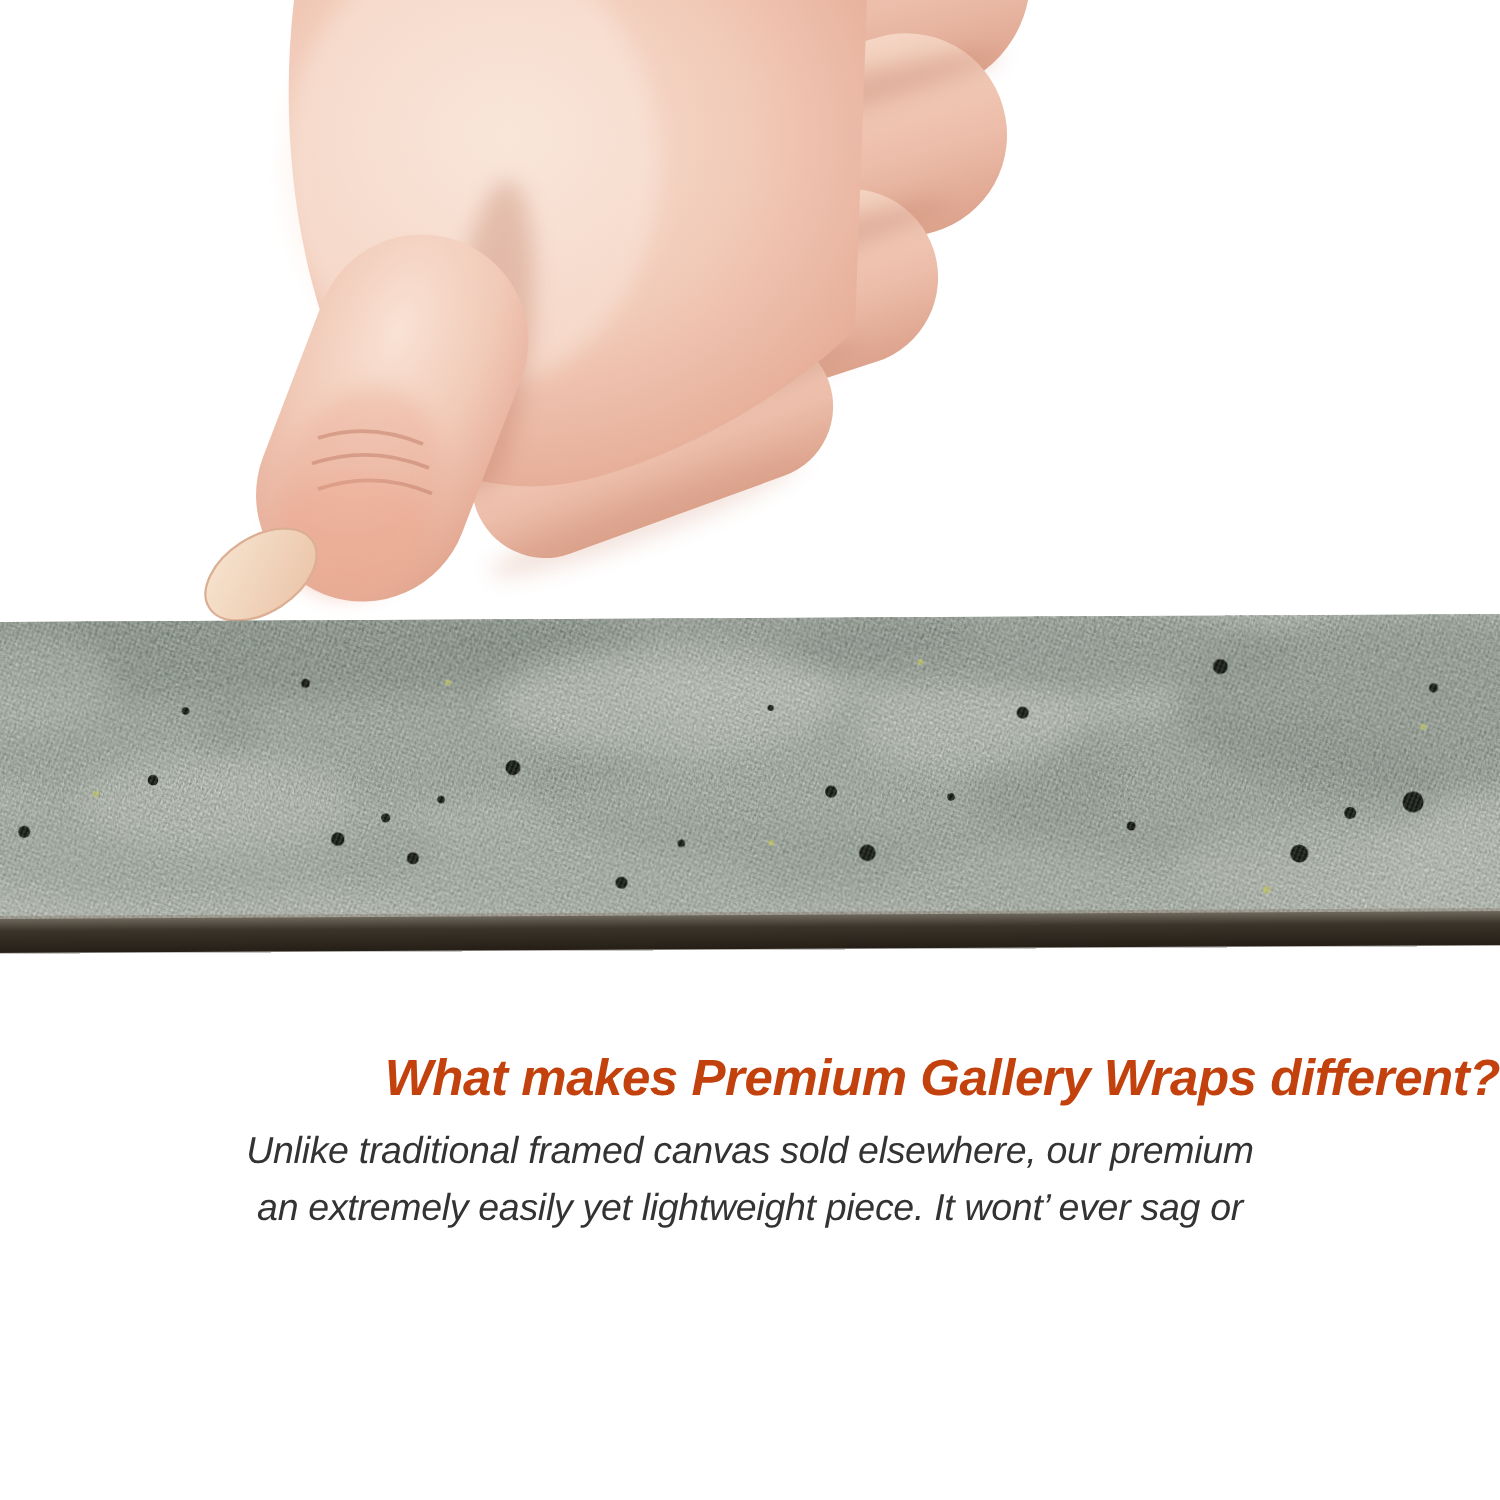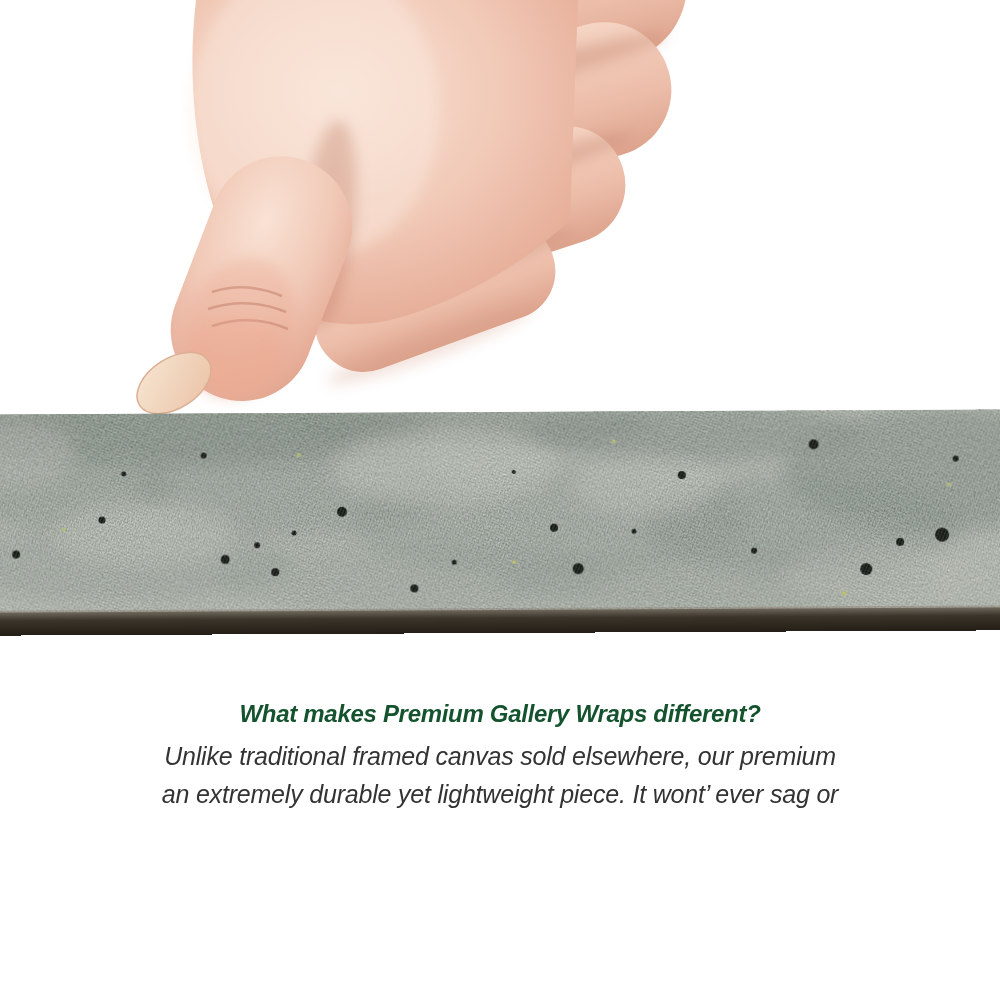--- a/index.html
+++ b/index.html
@@ -26,22 +26,22 @@
     content:"";position:absolute;left:0;top:0;right:0;bottom:23px;pointer-events:none;
     background:
       repeating-linear-gradient(112deg, rgba(255,255,255,0.10) 0 1.5px, rgba(255,255,255,0) 1.5px 3px),
       repeating-linear-gradient(22deg, rgba(0,0,0,0.05) 0 1px, rgba(255,255,255,0.04) 1px 3px);
   }
   .caption{
     position:absolute;top:700px;left:0;width:100%;
     text-align:center;color:var(--text-color,#333);font-style:italic;
   }
   .caption-title{
-    font-size:24px;font-weight:700;letter-spacing:-0.3px;
-    margin:0 0 9px 0;color:#14532d;
+    font-size:34px;font-weight:700;letter-spacing:-0.3px;
+    margin:0 0 9px 0;color:#c2410c;text-align:right;
   }
   .caption-line{
     font-size:25px;line-height:38px;font-weight:400;letter-spacing:-0.2px;
   }
 </style>
 </head>
 <body>
 
 <div class="stage">
 
@@ -177,16 +177,16 @@
       </g>
 
       <rect x="0" y="196" width="1012" height="4" fill="#8a8276" opacity="0.6"></rect>
       <rect x="0" y="198" width="1012" height="23" fill="url(#edgeG)"></rect>
     </svg>
   </div>
 
   <div class="caption">
     <h2 class="caption-title">What makes Premium Gallery Wraps different?</h2>
     <div class="caption-line">Unlike traditional framed canvas sold elsewhere, our premium</div>
-    <div class="caption-line">an extremely durable yet lightweight piece. It wont’ ever sag or</div>
+    <div class="caption-line">an extremely easily yet lightweight piece. It wont’ ever sag or</div>
   </div>
 
 </div>
 
 </body></html>

